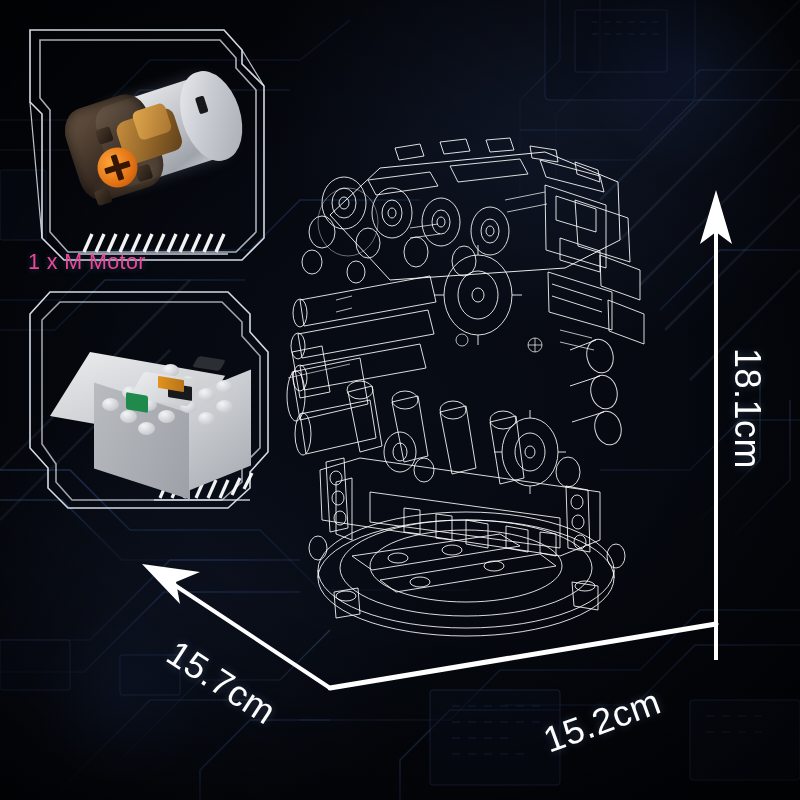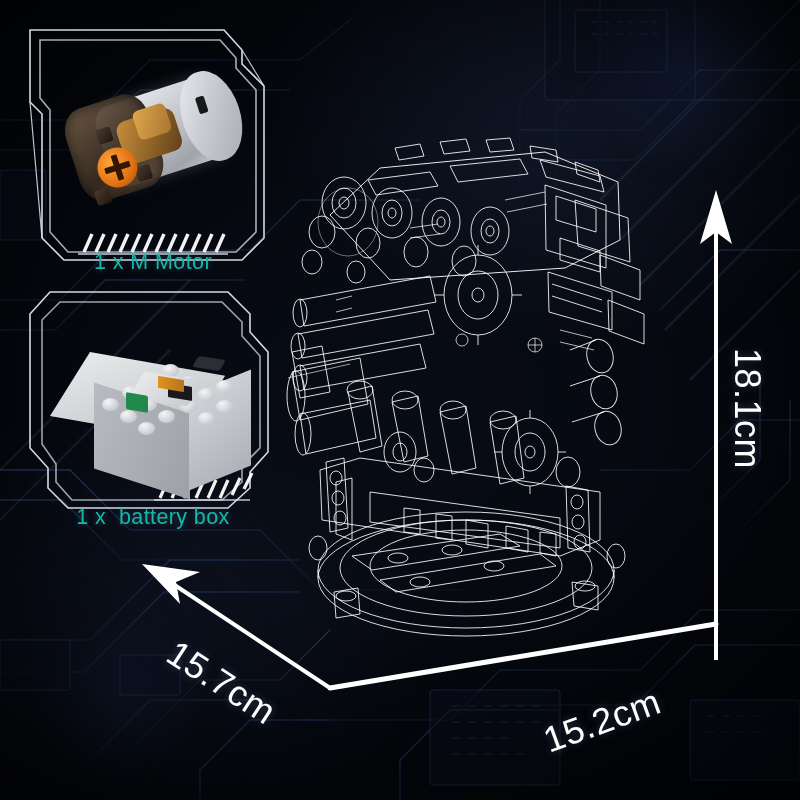--- a/index.html
+++ b/index.html
@@ -16,22 +16,22 @@
   }
   #bg-vignette{background:radial-gradient(ellipse 78% 70% at 50% 48%, rgba(0,0,0,0) 42%, rgba(0,0,0,.72) 100%);}
   #bg-glow{background:
      radial-gradient(circle 150px at 690px 70px, rgba(40,70,150,.22), rgba(0,0,0,0) 70%),
      radial-gradient(circle 120px at 120px 700px, rgba(35,60,130,.16), rgba(0,0,0,0) 72%);
      mix-blend-mode:screen;}
 
   
   .panel{position:absolute;}
   .panel .frame{position:absolute;inset:0;}
-  .panel-label{position:absolute;left:0;width:100%;text-align:center;
-     color:#14b8a6;font-size:21.5px;letter-spacing:.4px;white-space:pre;
+  .panel-label{position:absolute;left:0;width:100%;
+     color:#ec4899;font-size:21.5px;letter-spacing:.4px;white-space:pre;
      text-shadow:0 0 7px rgba(120,160,220,.35);}
 
   
   .motor-wrap{position:absolute;left:40px;top:45px;width:185px;height:140px;
      transform:rotate(-18deg);}
   .motor-body{position:absolute;left:36px;top:18px;width:126px;height:84px;
      border-radius:16px/20px;
      background:linear-gradient(160deg,#f2f3f5 0%,#d6d8dc 26%,#b9bcc2 58%,#9fa3aa 80%,#cfd2d7 100%);
      box-shadow:0 0 16px rgba(190,205,230,.22);}
   .motor-cap{position:absolute;left:120px;top:14px;width:58px;height:92px;
@@ -424,15 +424,14 @@
       <div class="stud" style="left:126px;top:48px;"></div>
       <div class="stud" style="left:126px;top:28px;"></div>
       <div class="batt-plate"></div>
       <div class="batt-handle"></div>
       <div class="batt-black"></div>
       <div class="batt-orange"></div>
       <div class="batt-green"></div>
     </div>
   </div>
 
-  <div class="panel-label" style="left:28px;top:505px;width:250px;">1 x  battery box</div>
 
 </div>
 
 </body></html>

